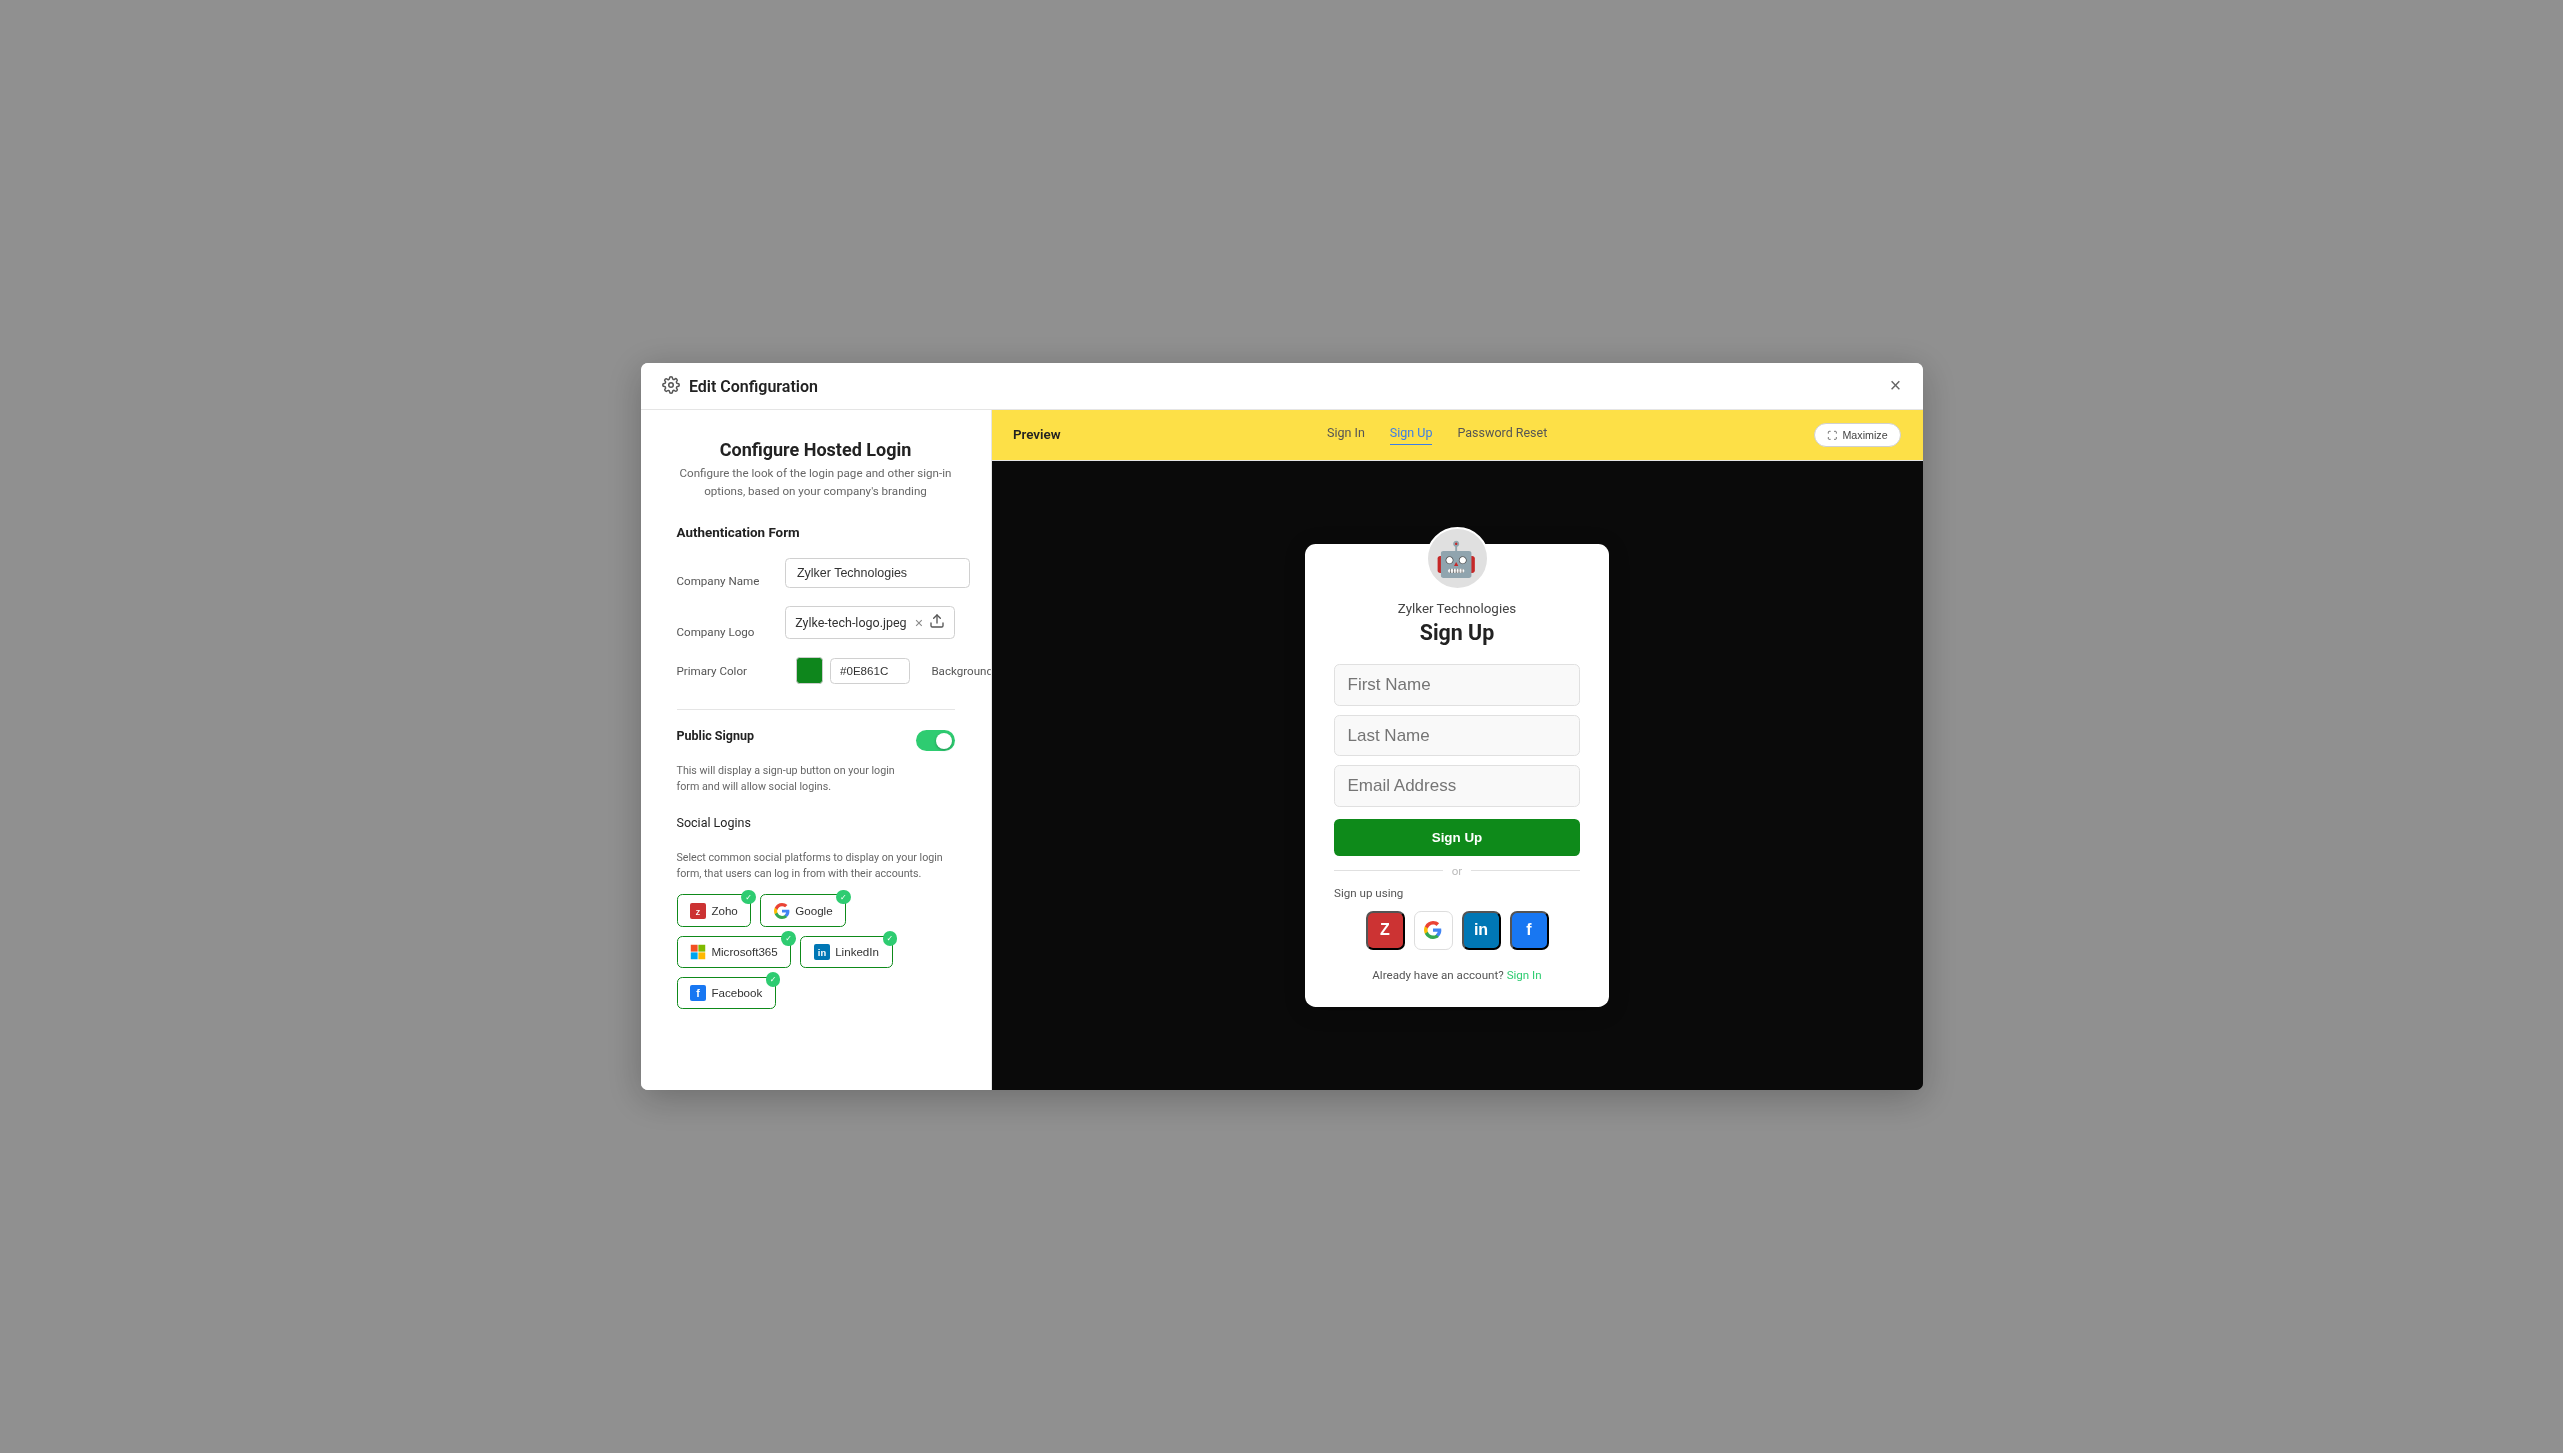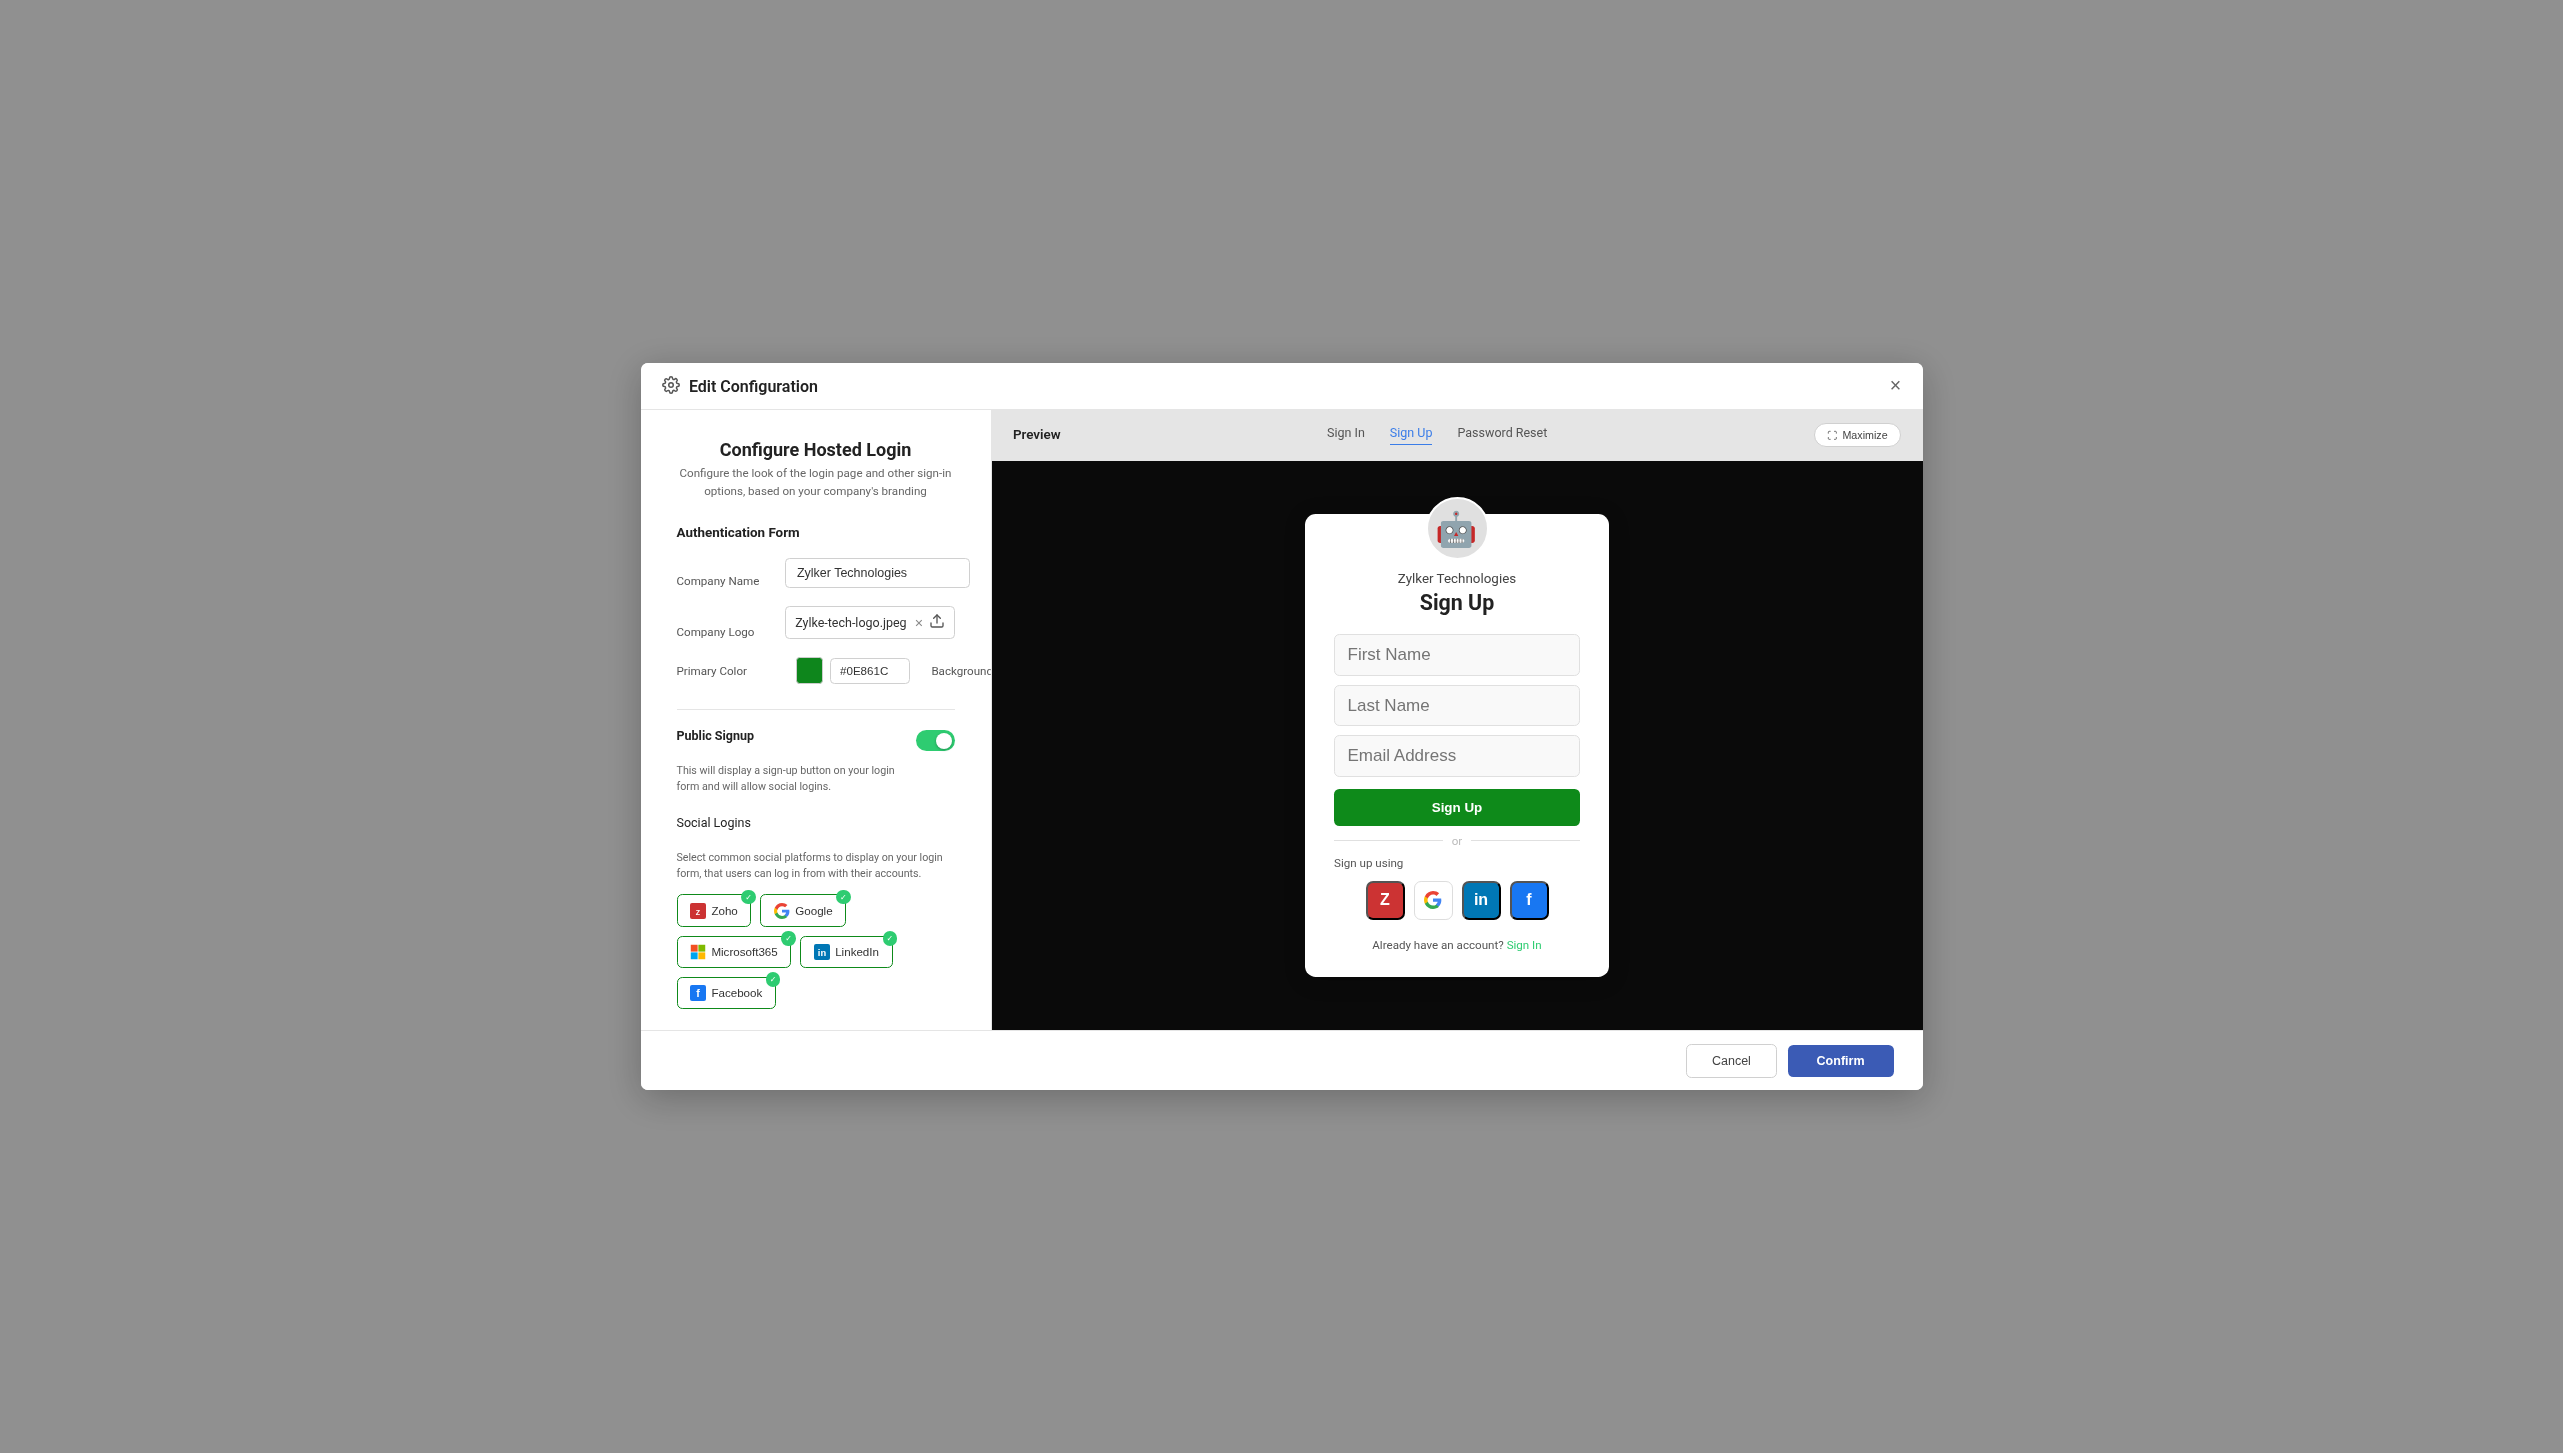--- a/index.html
+++ b/index.html
@@ -282,21 +282,21 @@
       background: #111;
       display: flex;
       flex-direction: column;
       overflow: hidden;
     }
     .preview-header {
       display: flex;
       align-items: center;
       justify-content: space-between;
       padding: 12.5px 21.4px;
-      background: #e5e5e5;
+      background: #fde047;
       border-bottom: 0.9px solid #e5e5e5;
     }
     .preview-label {
       font-size: 13.4px;
       font-weight: 600;
       color: #222;
     }
     .preview-tabs {
       display: flex;
       align-items: center;
@@ -662,20 +662,16 @@
 
             <div class="already-account">
               <span>Already have an account?</span>
               <a href="#">Sign In</a>
             </div>
           </div>
         </div>
       </div>
     </div>
 
-    <div class="modal-footer">
-      <button class="cancel-btn">Cancel</button>
-      <button class="confirm-btn">Confirm</button>
-    </div>
 
   </div>
 </div>
 
 
 </body></html>

